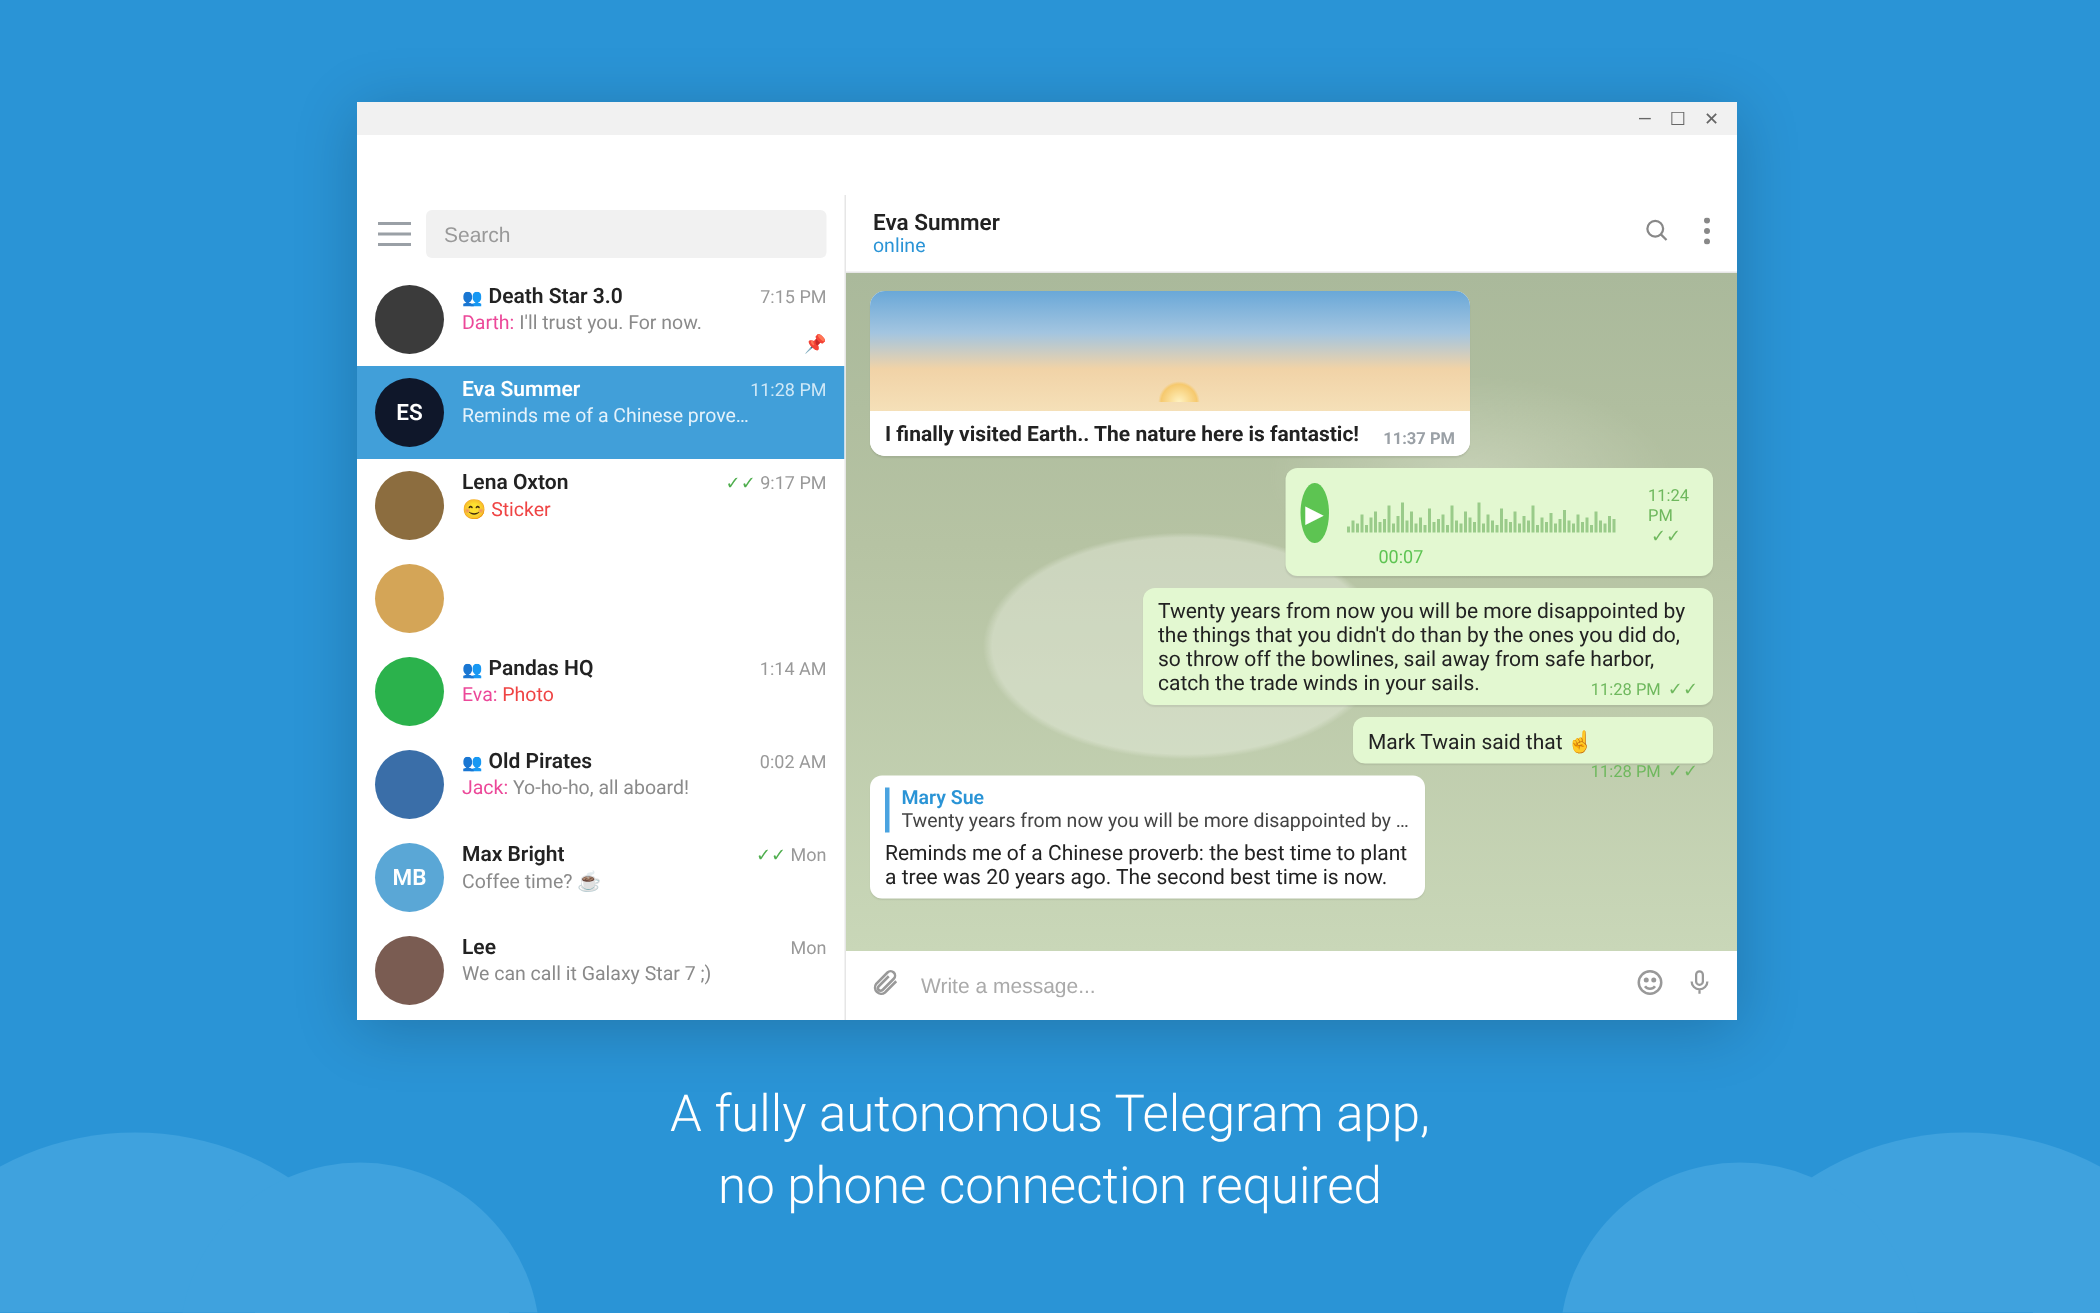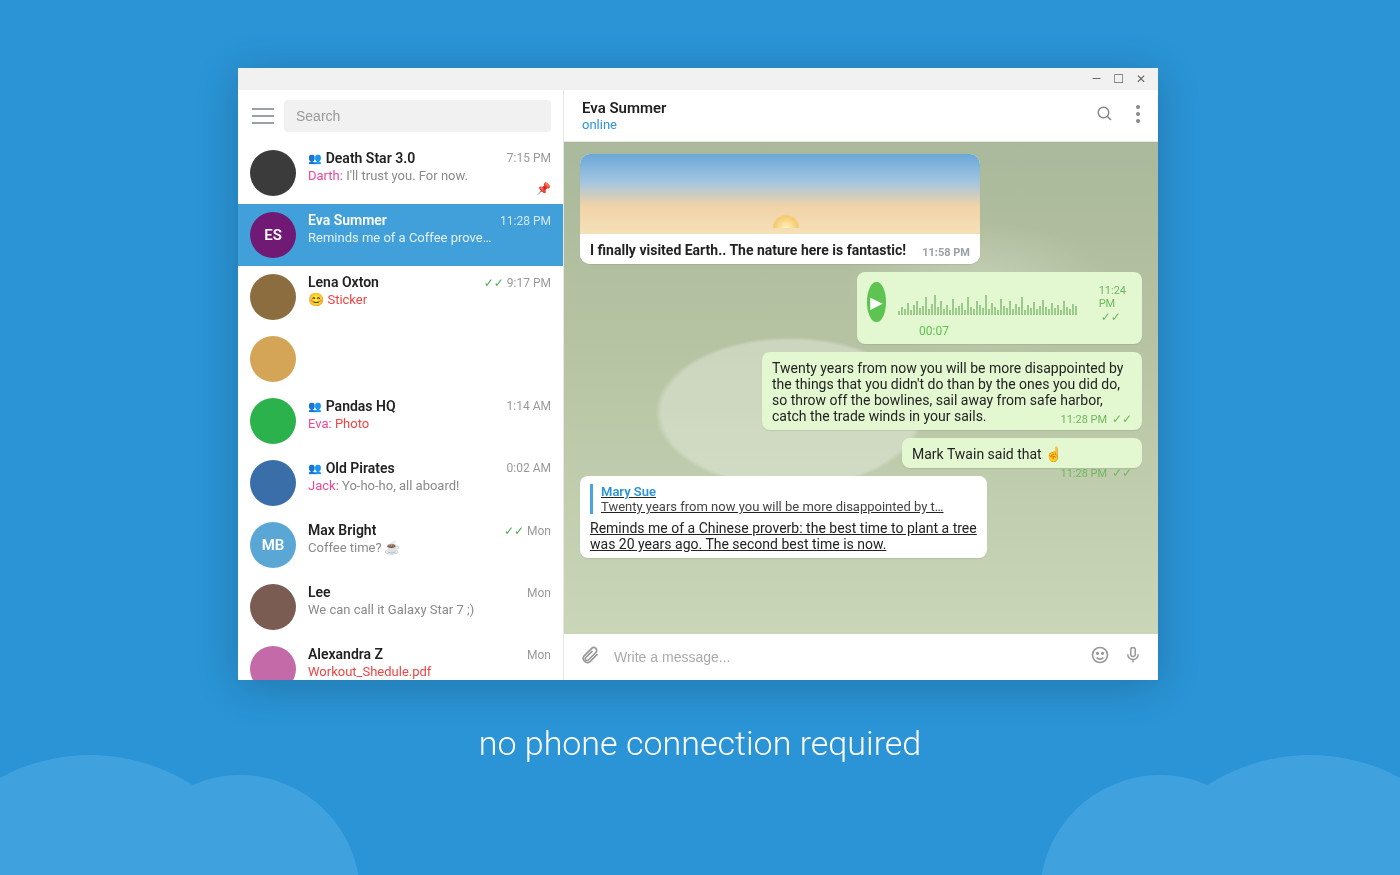--- a/index.html
+++ b/index.html
@@ -21,21 +21,21 @@
 .app {
   position:absolute; left:238px; top:68px; width:920px; height:612px;
   background:#fff; box-shadow:0 6px 40px rgba(0,0,0,.2);
   display:flex; flex-direction:column;
 }
 .titlebar {
   height:22px; background:#f1f1f1; display:flex; justify-content:flex-end;
   align-items:center; gap:12px; padding-right:12px; color:#666; font-size:12px;
 }
 .titlebar span { cursor:default; }
-.main { flex:1; display:flex; overflow:hidden; }
+.main { flex:1; display:flex; overflow:hidden;margin-top:40px; }
 .sidebar { width:326px; border-right:1px solid #e6e6e6; display:flex; flex-direction:column; background:#fff; }
 .sidebar-top { display:flex; align-items:center; gap:10px; padding:10px 12px 10px 14px; }
 .hamburger { width:22px; height:16px; display:flex; flex-direction:column; justify-content:space-between; cursor:pointer; }
 .hamburger div { height:2px; background:#9aa0a6; }
 .search { flex:1; height:32px; border:none; background:#f1f1f1; border-radius:4px; padding:0 12px; font-size:14px; color:#333; }
 .search::placeholder { color:#999; }
 
 .chat-list { flex:1; overflow:hidden; }
 .chat-item { display:flex; padding:8px 12px; gap:12px; cursor:pointer; position:relative; }
 .chat-item.active { background:#419fd9; color:#fff; }
@@ -87,39 +87,40 @@
 .play-btn { width:40px; height:40px; border-radius:50%; background:#5dc452; display:flex; align-items:center; justify-content:center; color:#fff; font-size:16px; cursor:pointer; }
 .wave { flex:1; height:26px; display:flex; align-items:flex-end; gap:1px; }
 .wave span { width:2px; background:#9acb8a; }
 .voice-duration { font-size:12px; color:#5dc452; position:absolute; left:62px; bottom:6px; }
 
 .file-msg { display:flex; align-items:center; gap:12px; width:275px; }
 .file-icon { width:40px; height:40px; border-radius:50%; background:#389ade; display:flex; align-items:center; justify-content:center; color:#fff; }
 .file-info .fname { font-weight:600; font-size:14px; }
 .file-info .fsize { font-size:12px; color:#888; }
 
-.quote-msg { width:407px;text-decoration:underline; }
+.quote-msg { width:370px; }
 .quote { border-left:3px solid #4aa3e0; padding-left:8px; margin-bottom:6px; }
 .quote .qname { color:#2a94d6; font-weight:600; font-size:13px; }
 .quote .qtext { font-size:13px; color:#444; white-space:nowrap; overflow:hidden; text-overflow:ellipsis; }
 
 .composer { height:46px; background:#fff; display:flex; align-items:center; padding:0 16px; gap:14px; }
 .composer input { flex:1; border:none; font-size:14px; outline:none; color:#333; }
 .composer input::placeholder { color:#aaa; }
 .composer .cicon { color:#999; cursor:pointer; }
 </style>
 </head>
 <body>
 
 <div class="cloud c1"></div>
 <div class="cloud c2"></div>
 <div class="cloud c3"></div>
 <div class="cloud c4"></div>
 
 <div class="tagline">
+  <div>A fully autonomous Telegram app,</div>
   <div>no phone connection required</div>
 </div>
 
 <div class="app">
   <div class="titlebar">
     <span>—</span>
     <span>☐</span>
     <span>✕</span>
   </div>
   <div class="main">
@@ -141,29 +142,29 @@
                   <span class="group-icon">👥</span>
                   <span>Death Star 3.0</span>
                 </div>
                 <div class="chat-time"><span>7:15 PM</span></div>
               </div>
               <div class="chat-snippet"><span class="sender">Darth: </span><span>I'll trust you. For now.</span></div>
             </div>
             <span class="pin-icon">📌</span>
           </div>
           <div class="chat-item active">
-            <div class="avatar" style="background: #701a75;">ES</div>
+            <div class="avatar" style="background: #0f172a;">ES</div>
             <div class="chat-body">
               <div class="chat-row">
                 <div class="chat-name">
                   <span>Eva Summer</span>
                 </div>
                 <div class="chat-time"><span>11:28 PM</span></div>
               </div>
-              <div class="chat-snippet"><span>Reminds me of a Coffee prove…</span></div>
+              <div class="chat-snippet"><span>Reminds me of a Chinese prove…</span></div>
             </div>
           </div>
           <div class="chat-item">
             <div class="avatar" style="background: rgb(140, 109, 63);"></div>
             <div class="chat-body">
               <div class="chat-row">
                 <div class="chat-name">
                   <span>Lena Oxton</span>
                 </div>
                 <div class="chat-time"><span class="dblcheck">✓✓ </span><span>9:17 PM</span></div>
@@ -264,21 +265,21 @@
 
       <div class="messages">
         <div class="bg-flower"></div>
 
         <div class="msg in img-msg" style="position:relative;font-weight:bold;">
           <div class="sky">
               <div class="sun"></div>
             </div>
           <div class="caption">
             <span>I finally visited Earth.. The nature here is fantastic!</span>
-            <span class="time">11:58 PM</span>
+            <span class="time">11:37 PM</span>
           </div>
         </div>
 
         <div class="msg out voice-msg" style="position:relative; padding-bottom:20px;">
           <div class="play-btn">▶</div>
           <div class="wave" id="wave">
               <span style="height: 4px;"></span>
               <span style="height: 8px;"></span>
               <span style="height: 6px;"></span>
               <span style="height: 12px;"></span>

